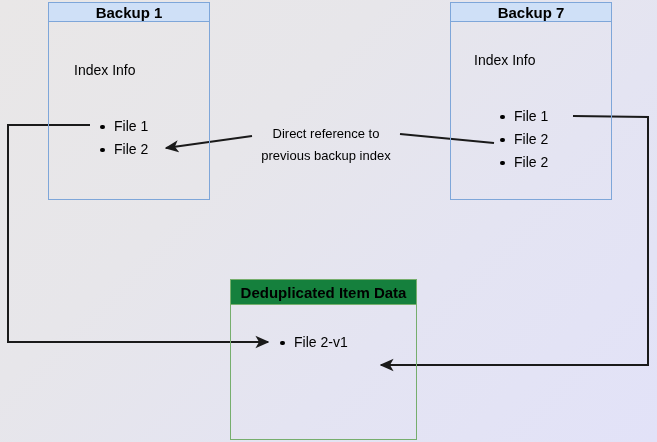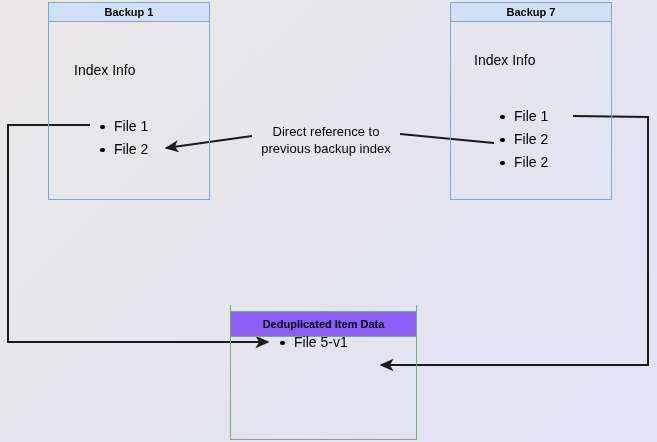--- a/index.html
+++ b/index.html
@@ -23,21 +23,21 @@
   .box {
     position: absolute;
     box-sizing: border-box;
     background: rgba(255,255,255,0.06);
   }
   .box-header {
     position: absolute;
     box-sizing: border-box;
     text-align: right;
     font-weight: bold;
-    font-size: 11px;
+    font-size: 15px;
     color: #000;
     line-height: 1;
     display: flex;
     align-items: center;
     justify-content: center;
   }
   .box-body {
     position: absolute;
     box-sizing: border-box;
   }
@@ -47,23 +47,22 @@
     background: #cfe0f7;
     border: 1.5px solid #7ea6d9;
   }
   .blue .box-body {
     background: transparent;
     border: 1.5px solid #7ea6d9;
     border-top: none;
   }
   
   .green .box-header {
-    background: #8b5cf6;
+    background: #15803d;
     border: 1.5px solid #76ae6d;
-    margin-top: 32px;
   }
   .green .box-body {
     background: transparent;
     border: 1.5px solid #76ae6d;
     border-top: none;
   }
 
   .index-label {
     position: absolute;
     font-size: 14px;
@@ -92,21 +91,21 @@
     top: 9.5px;
     width: 4.5px;
     height: 4.5px;
     border-radius: 50%;
     background: #000;
   }
 
   .caption {
     position: absolute;
     font-size: 13px;
-    line-height: 17px;
+    line-height: 22px;
     color: #000;
     text-align: center;
     white-space: pre-line;
   }
 
   svg.edges {
     position: absolute;
     left: 0;
     top: 0;
     width: 657px;
@@ -154,20 +153,20 @@
       <li>File 1</li>
       <li>File 2</li>
       <li>File 2</li>
     </ul>
   </div>
 
   <div class="box green">
     <div class="box-header" style="left:230px; top:279px; width:187px; height:26px;">Deduplicated Item Data</div>
     <div class="box-body" style="left:230px; top:305px; width:187px; height:135px;"></div>
     <ul class="bullet-list" style="left:280px; top:331px;">
-      <li>File 5-v1</li>
+      <li>File 2-v1</li>
     </ul>
   </div>
 
   <div class="caption" style="left:252px; top:123px; width:148px;">Direct reference to
 previous backup index</div>
 
 </div>
 
 </body></html>

